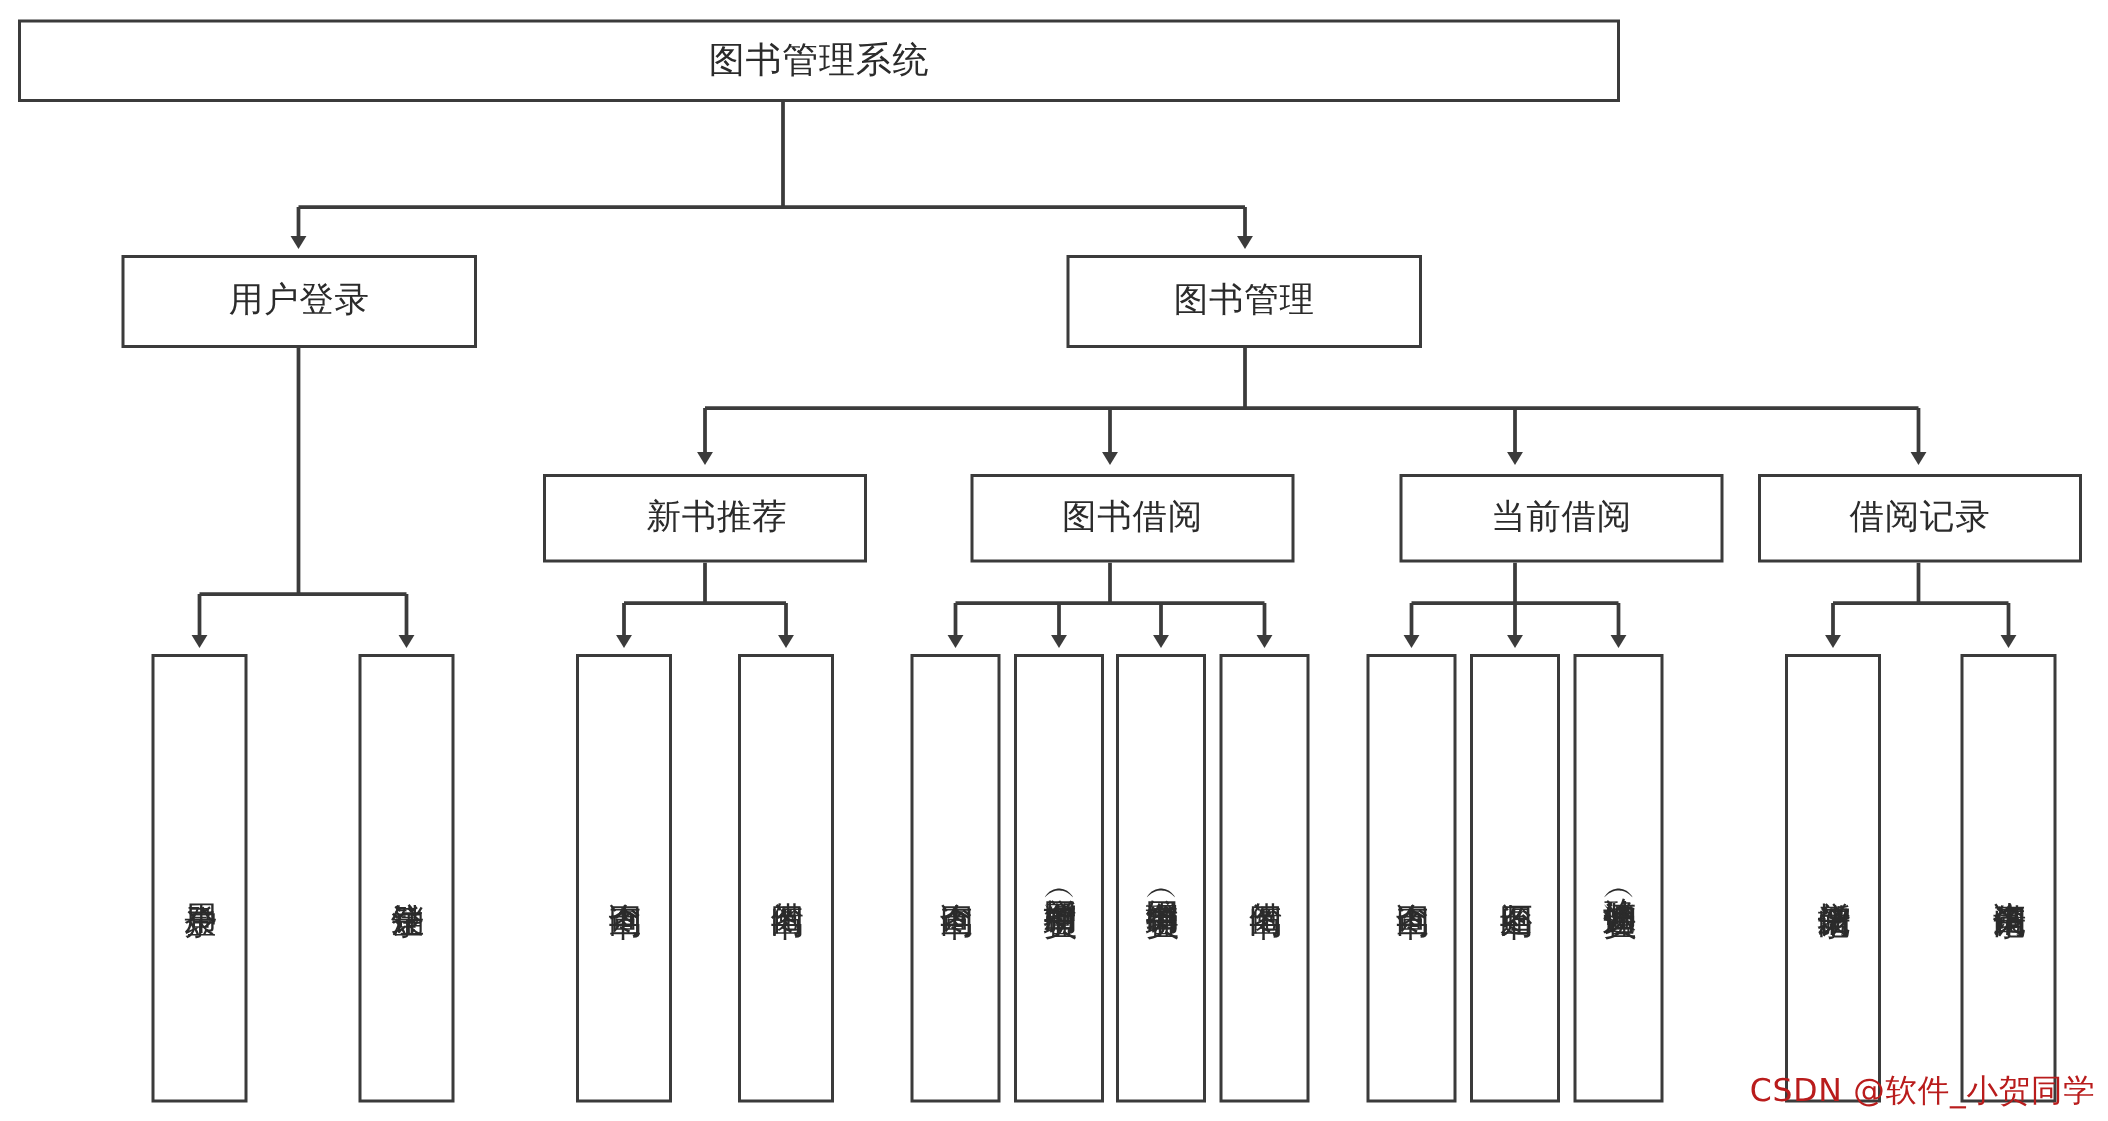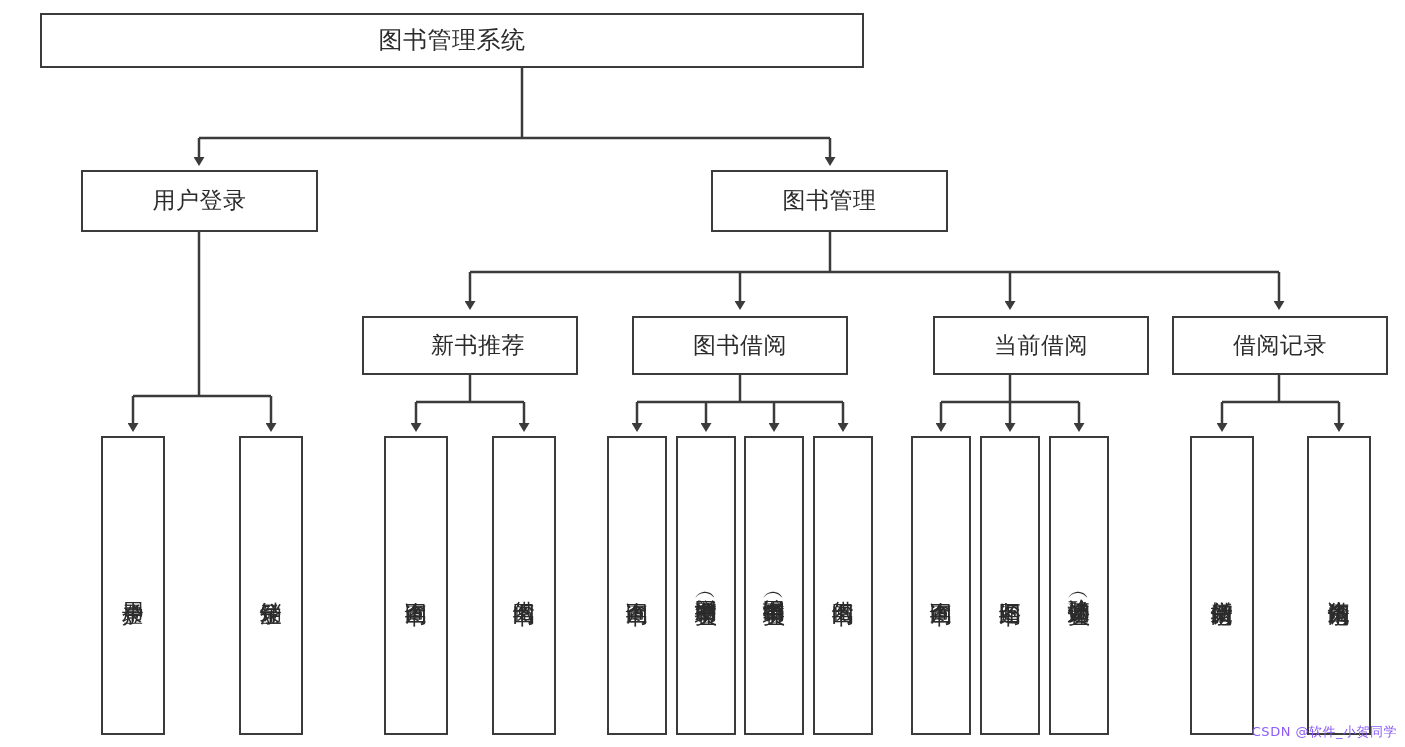--- a/index.html
+++ b/index.html
@@ -57,22 +57,22 @@
     text-orientation: upright;
     font-size: 22px;
     line-height: 1.16;
     letter-spacing: 1px;
     max-height: 280px;
   }
   .watermark {
     position: absolute;
     right: 8px;
     bottom: 6px;
-    font-size: 13px;
-    color: #8b5cf6;
+    font-size: 21px;
+    color: #b91c1c;
     letter-spacing: 0.5px;
     white-space: nowrap;
   }
 </style>
 </head>
 <body>
 
 <div id="canvas">
 
   <svg class="edges" viewBox="0 0 1405 747">
@@ -118,35 +118,35 @@
       <path d="M1010,402 L1010,424" marker-end="url(#arrow)"></path>
       <path d="M1079,402 L1079,424" marker-end="url(#arrow)"></path>
 
       <path d="M1279,375 L1279,402"></path>
       <path d="M1222,402 L1339,402"></path>
       <path d="M1222,402 L1222,424" marker-end="url(#arrow)"></path>
       <path d="M1339,402 L1339,424" marker-end="url(#arrow)"></path>
     </g>
   </svg>
 
-  <div class="node root horiz" style="left:40px; top:13px; width:824px; height:55px;">
+  <div class="node root horiz" style="left:12px; top:13px; width:1068px; height:55px;">
     <span class="label">图书管理系统</span>
   </div>
 
   <div class="node horiz" style="left:81px; top:170px; width:237px; height:62px;">
     <span class="label">用户登录</span>
   </div>
   <div class="node horiz" style="left:711px; top:170px; width:237px; height:62px;">
     <span class="label">图书管理</span>
   </div>
 
   <div class="node horiz" style="left:362px; top:316px; width:216px; height:59px;padding-left:16px;">
     <span class="label">新书推荐</span>
   </div>
-  <div class="node horiz" style="left:632px; top:316px; width:216px; height:59px;">
+  <div class="node horiz" style="left:647px; top:316px; width:216px; height:59px;">
     <span class="label">图书借阅</span>
   </div>
   <div class="node horiz" style="left:902px; top:316px; width:216px; height:59px;margin-left:31px;">
     <span class="label">当前借阅</span>
   </div>
   <div class="node horiz" style="left:1172px; top:316px; width:216px; height:59px;">
     <span class="label">借阅记录</span>
   </div>
 
   <div class="node leaf" style="left:101px; top:436px; width:64px; height:299px;">

